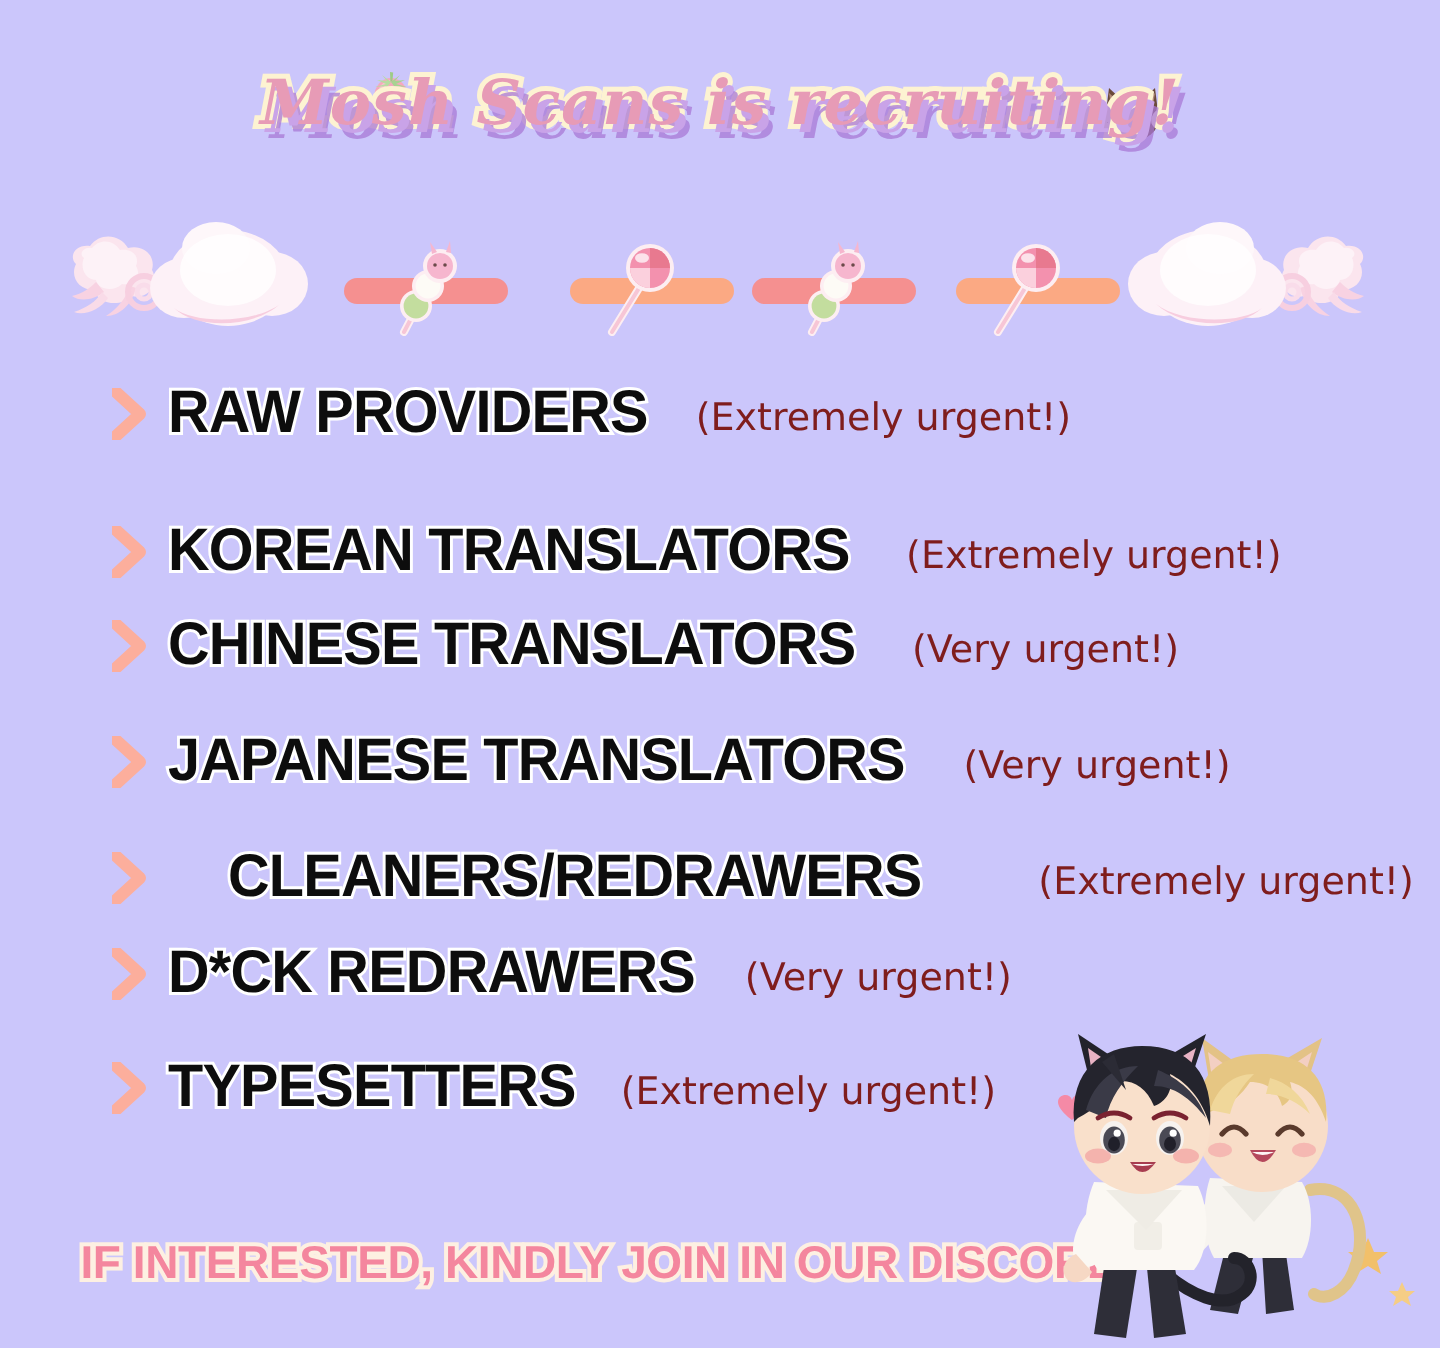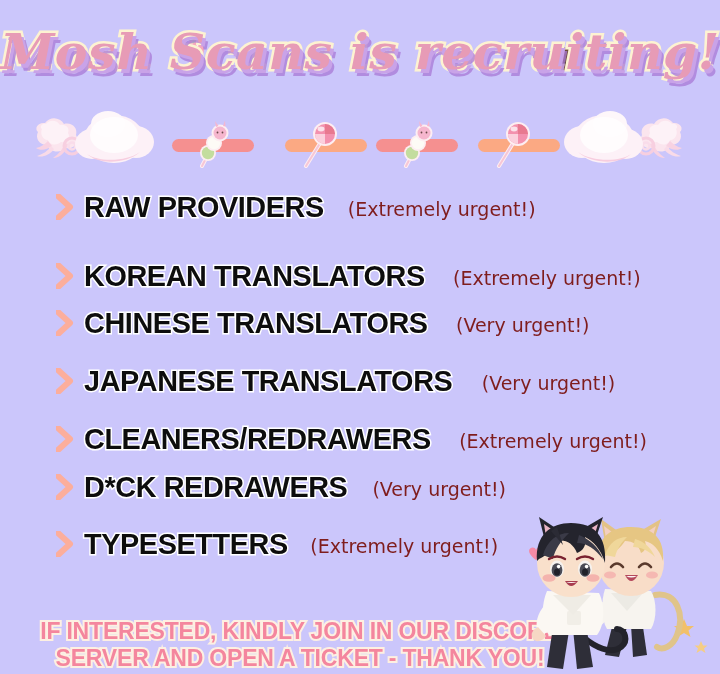--- a/index.html
+++ b/index.html
@@ -29,21 +29,21 @@
   }
   #title-text {
     position: absolute;
     left: 0;
     top: 0;
     width: 720px;
     text-align: center;
     font-family: "DejaVu Serif", serif;
     font-style: italic;
     font-weight: bold;
-    font-size: 49px;
+    font-size: 31px;
     line-height: 76px;
     letter-spacing: 0.5px;
     color: #e79bb6;
     -webkit-text-stroke: 5px #fdf3d2;
     paint-order: stroke fill;
     text-shadow:
        3px 4px 0 #c9a3e8,
        5px 7px 0 rgba(168,120,214,0.75);
     white-space: nowrap;
     z-index: 3;
@@ -329,21 +329,21 @@
     </div>
 
     <div class="role-row" style="top:180px;">
       <svg class="role-arrow" viewBox="0 0 18 26">
         <path d="M2 2 L14 13 L2 24" stroke="#fcae9c" stroke-width="6" fill="none" stroke-linecap="round" stroke-linejoin="round"></path>
       </svg>
       <span class="role-label">JAPANESE TRANSLATORS</span>
       <span class="role-urgency">(Very urgent!)</span>
     </div>
 
-    <div class="role-row" style="top:238px;">
+    <div class="role-row" style="top:238px;gap:30px;">
       <svg class="role-arrow" viewBox="0 0 18 26">
         <path d="M2 2 L14 13 L2 24" stroke="#fcae9c" stroke-width="6" fill="none" stroke-linecap="round" stroke-linejoin="round"></path>
       </svg>
       <span class="role-label">CLEANERS/REDRAWERS</span>
       <span class="role-urgency">(Extremely urgent!)</span>
     </div>
 
     <div class="role-row" style="top:286px;">
       <svg class="role-arrow" viewBox="0 0 18 26">
         <path d="M2 2 L14 13 L2 24" stroke="#fcae9c" stroke-width="6" fill="none" stroke-linecap="round" stroke-linejoin="round"></path>
@@ -447,16 +447,15 @@
       <ellipse cx="44" cy="63" rx="6.5" ry="3.8" fill="#f29f9f" opacity="0.7"></ellipse>
       <ellipse cx="88" cy="63" rx="6.5" ry="3.8" fill="#f29f9f" opacity="0.7"></ellipse>
 
       <path d="M60 66 Q66 76 73 66 Z" fill="#a83d50"></path>
       <path d="M61 67 Q66 69 72 67 Z" fill="#fdf4f4"></path>
     </g>
   </svg>
 
   <div id="footer">
     <div class="footer-line">IF INTERESTED, KINDLY JOIN IN OUR DISCORD</div>
-    <div class="footer-line">SERVER AND OPEN A TICKET - THANK YOU!</div>
   </div>
 
 </div>
 
 </body></html>

